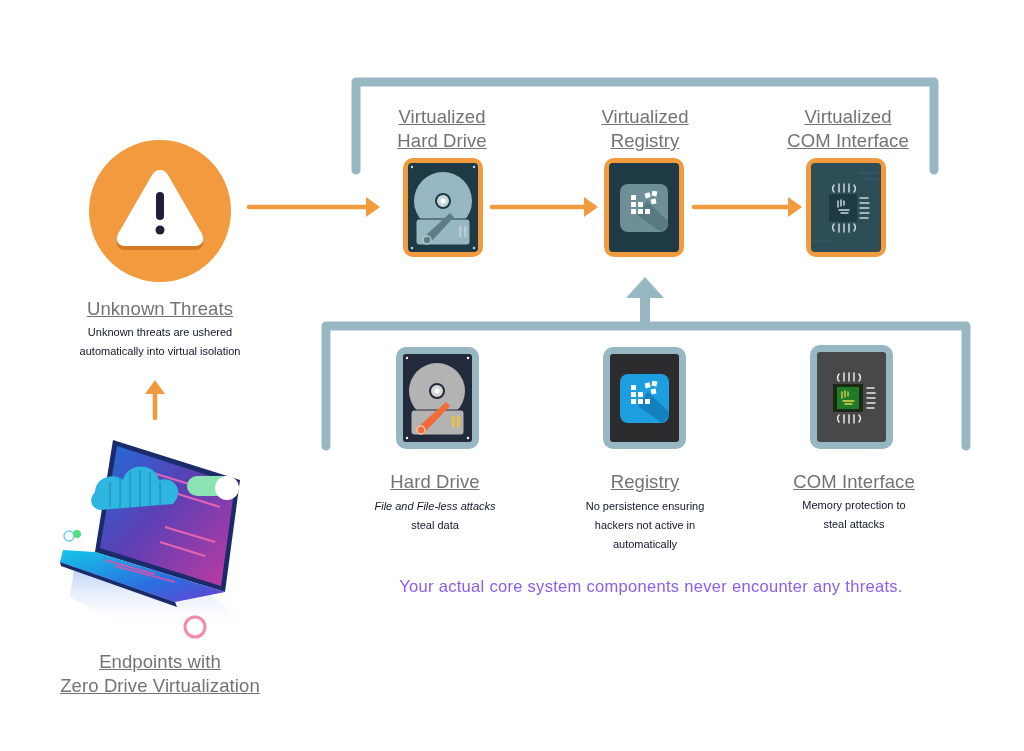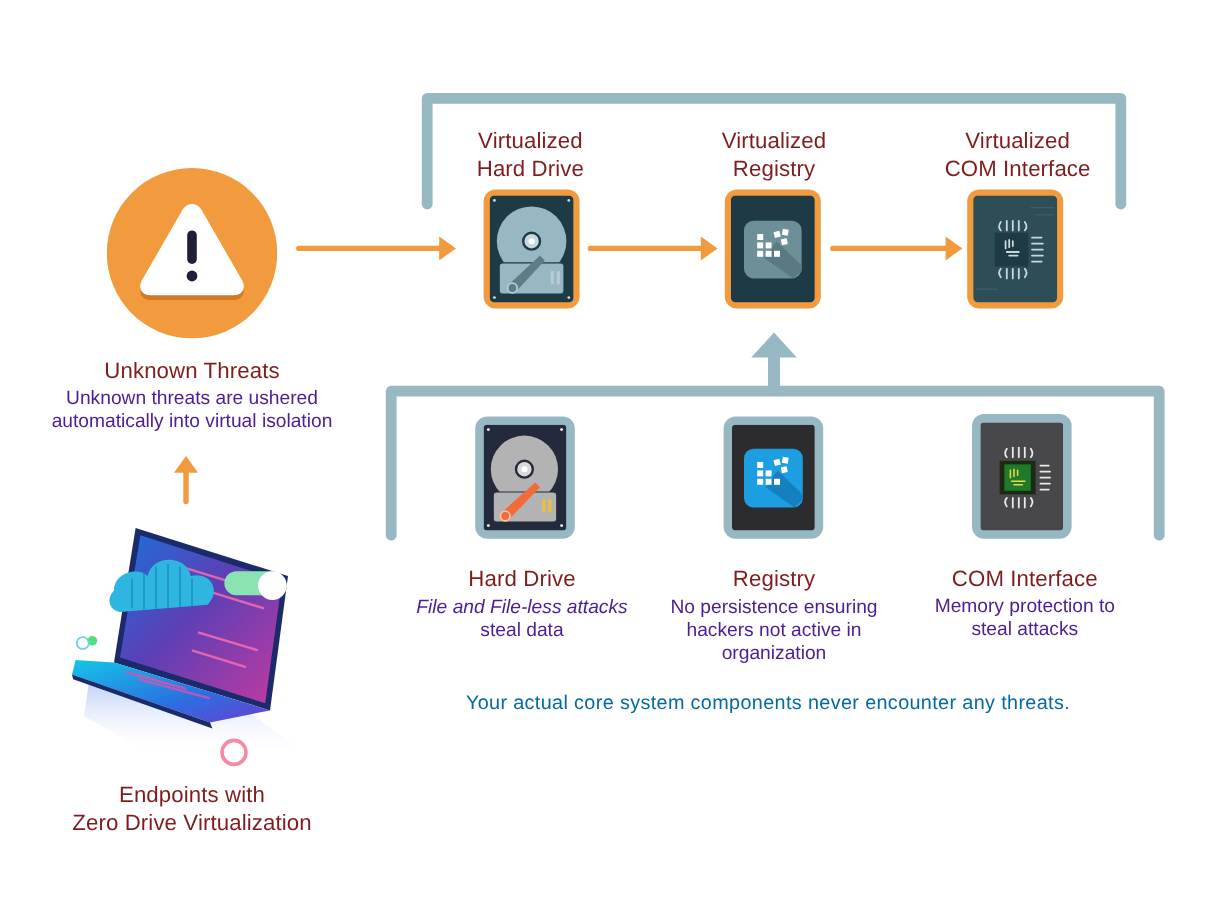--- a/index.html
+++ b/index.html
@@ -1,21 +1,21 @@
 <!DOCTYPE html>
 <html><head>
   <meta charset="utf-8">
   <style>
     html, body { margin: 0; padding: 0; background: #ffffff; }
     body { width: 1024px; height: 751px; position: relative; overflow: hidden;
            font-family: "Liberation Sans", sans-serif; color: #2e2d4d; }
     .abs { position: absolute; }
     .txt-center { text-align: center; }
-    .title { font-size: 18.5px; line-height: 24px; color: #7f1d1d; font-weight: 400; letter-spacing: 0.1px; }
-    .desc { font-size: 16px; line-height: 19px; color: #4c1d95; }
+    .title { font-size: 18.5px; line-height: 24px; color: #737373; font-weight: 400; letter-spacing: 0.1px; text-decoration: underline; }
+    .desc { font-size: 11px; line-height: 19px; color: #0f172a; }
     .lines { position: absolute; left: 0; top: 0; width: 1024px; height: 751px; }
     .card { position: absolute; box-sizing: border-box; border-radius: 10px; }
     .card svg { display: block; }
   </style>
 </head>
 <body>
 
 <svg class="lines" viewBox="0 0 1024 751">
 
   <path d="M356 170 V82 H934 V170" fill="none" stroke="#97b8c3" stroke-width="9" stroke-linecap="round" stroke-linejoin="round"></path>
@@ -260,21 +260,21 @@
 
 <div class="abs txt-center" style="left:330px; top:470px; width:210px;">
   <div class="title">Hard Drive</div>
   <div class="desc" style="margin-top:3px;font-style:italic;">File and File-less attacks</div>
   <div class="desc">steal data</div>
 </div>
 <div class="abs txt-center" style="left:540px; top:470px; width:210px;">
   <div class="title">Registry</div>
   <div class="desc" style="margin-top:3px;">No persistence ensuring</div>
   <div class="desc">hackers not active in</div>
-  <div class="desc">organization</div>
+  <div class="desc">automatically</div>
 </div>
 <div class="abs txt-center" style="left:749px; top:470px; width:210px;">
   <div class="title">COM Interface</div>
   <div class="desc" style="margin-top:2px;">Memory protection to</div>
   <div class="desc">steal attacks</div>
 </div>
 
-<div class="abs txt-center" style="left:320px; top:575px; width:640px; font-size:16.5px; line-height:22px; color:#0369a1; letter-spacing:0.3px;">Your actual core system components never encounter any threats.</div>
+<div class="abs txt-center" style="left:331px; top:575px; width:640px; font-size:16.5px; line-height:22px; color:#8b5cf6; letter-spacing:0.3px;">Your actual core system components never encounter any threats.</div>
 
 </body></html>

